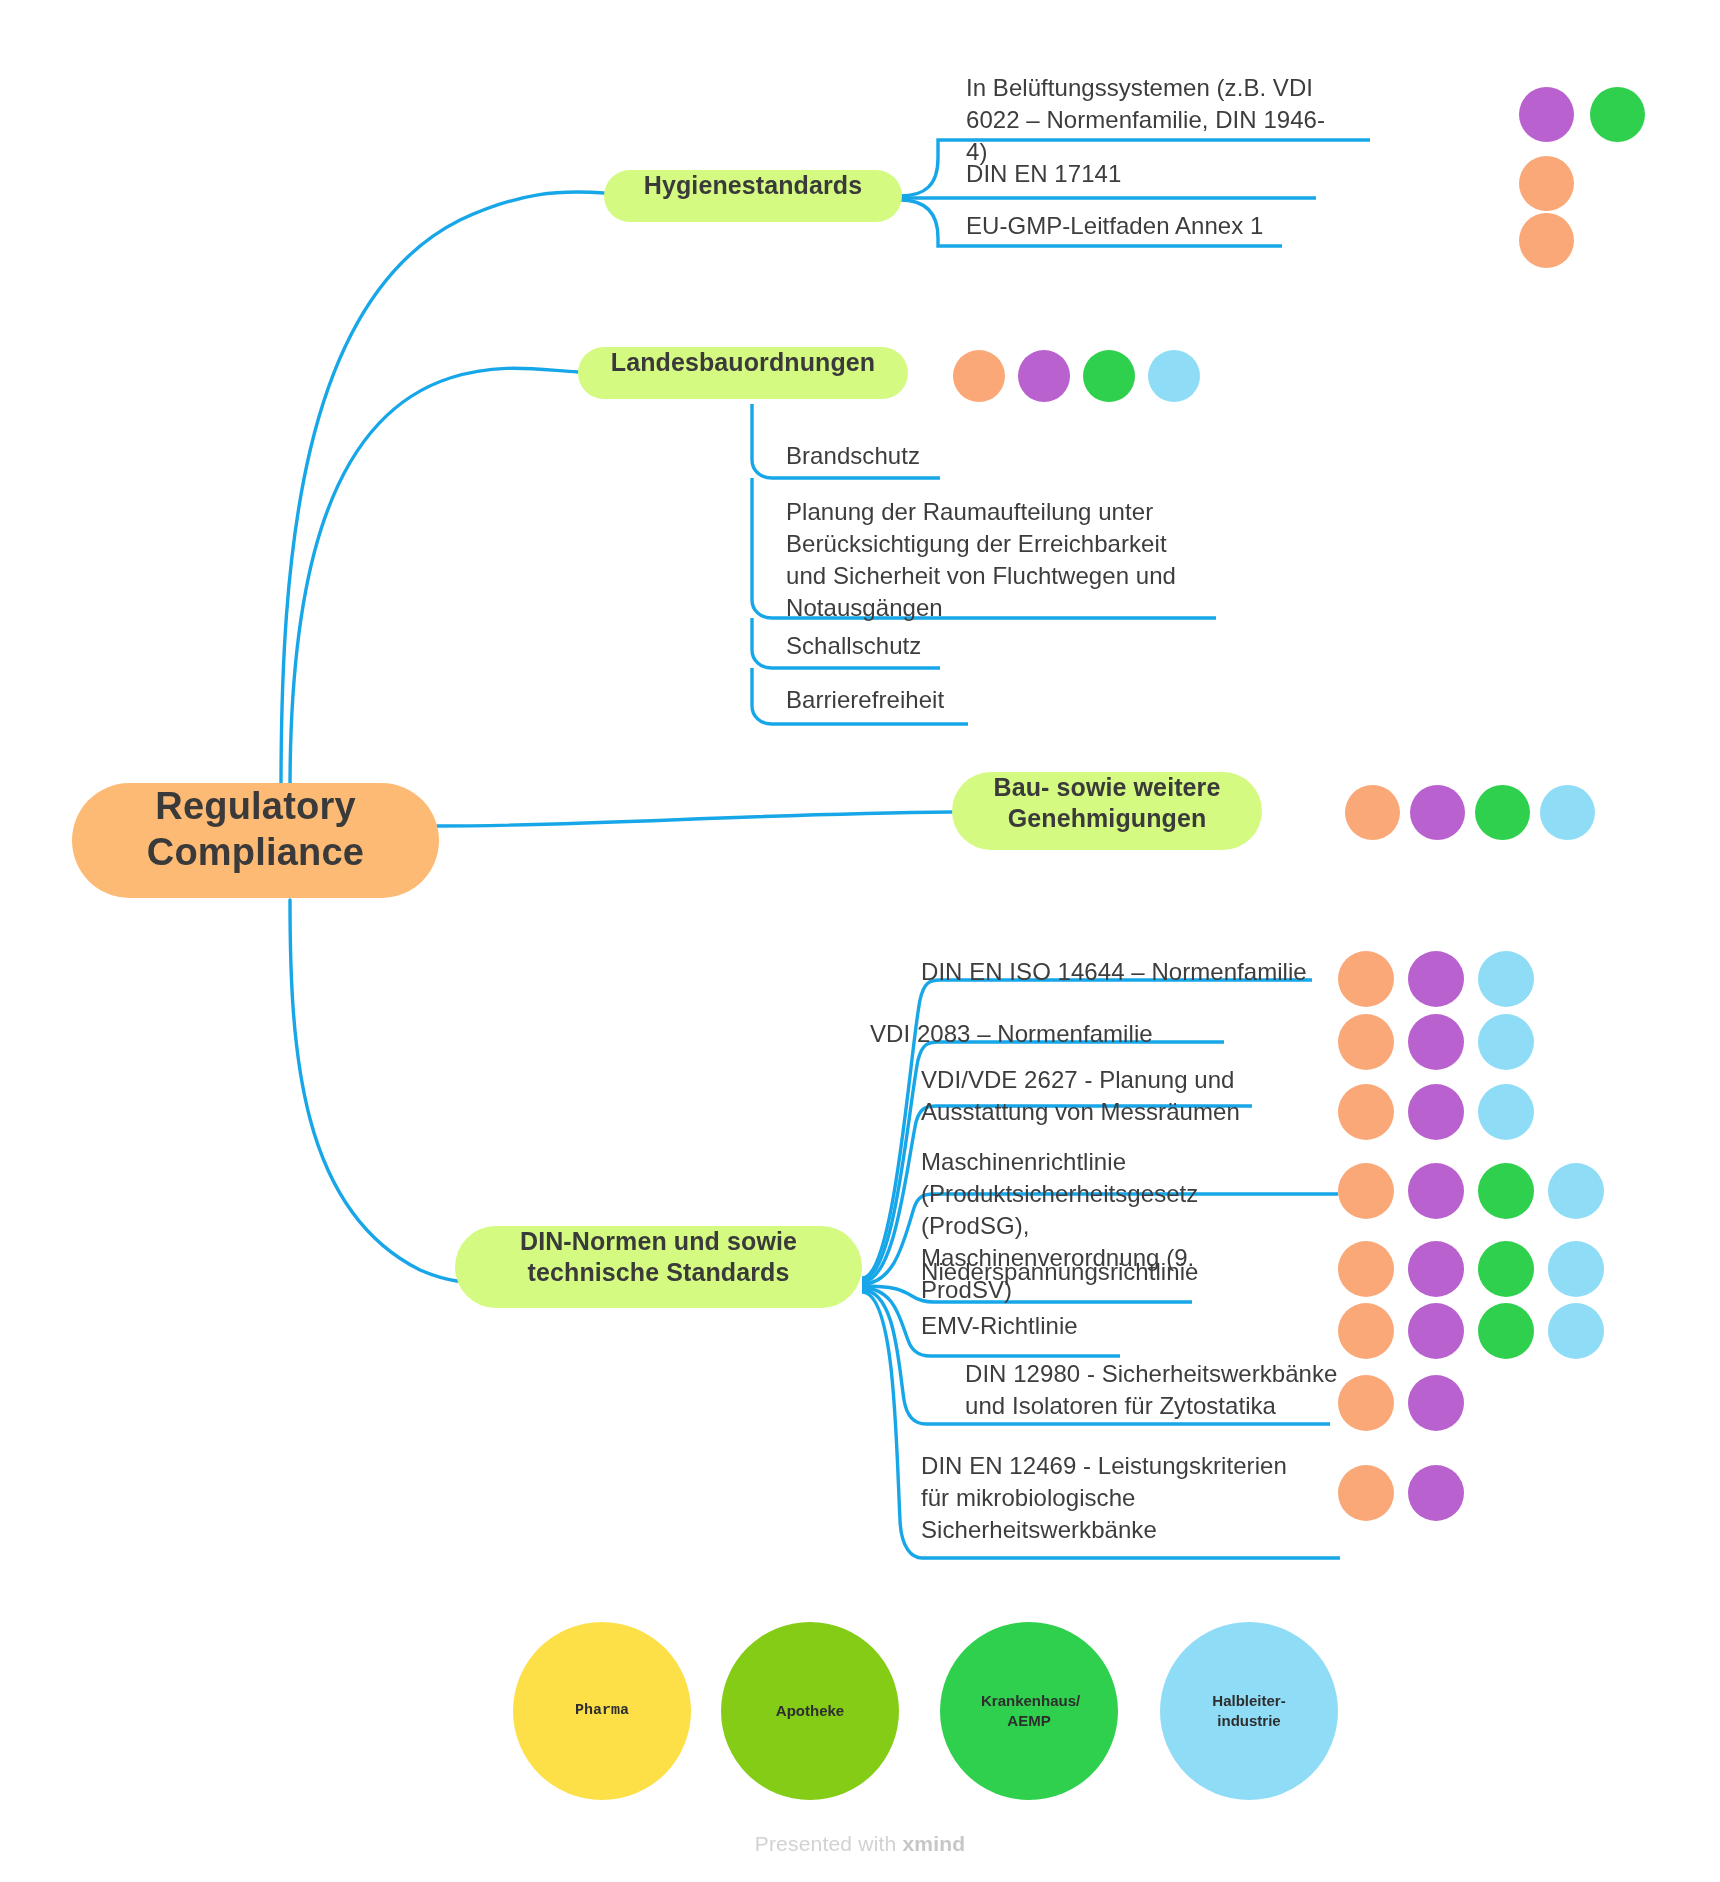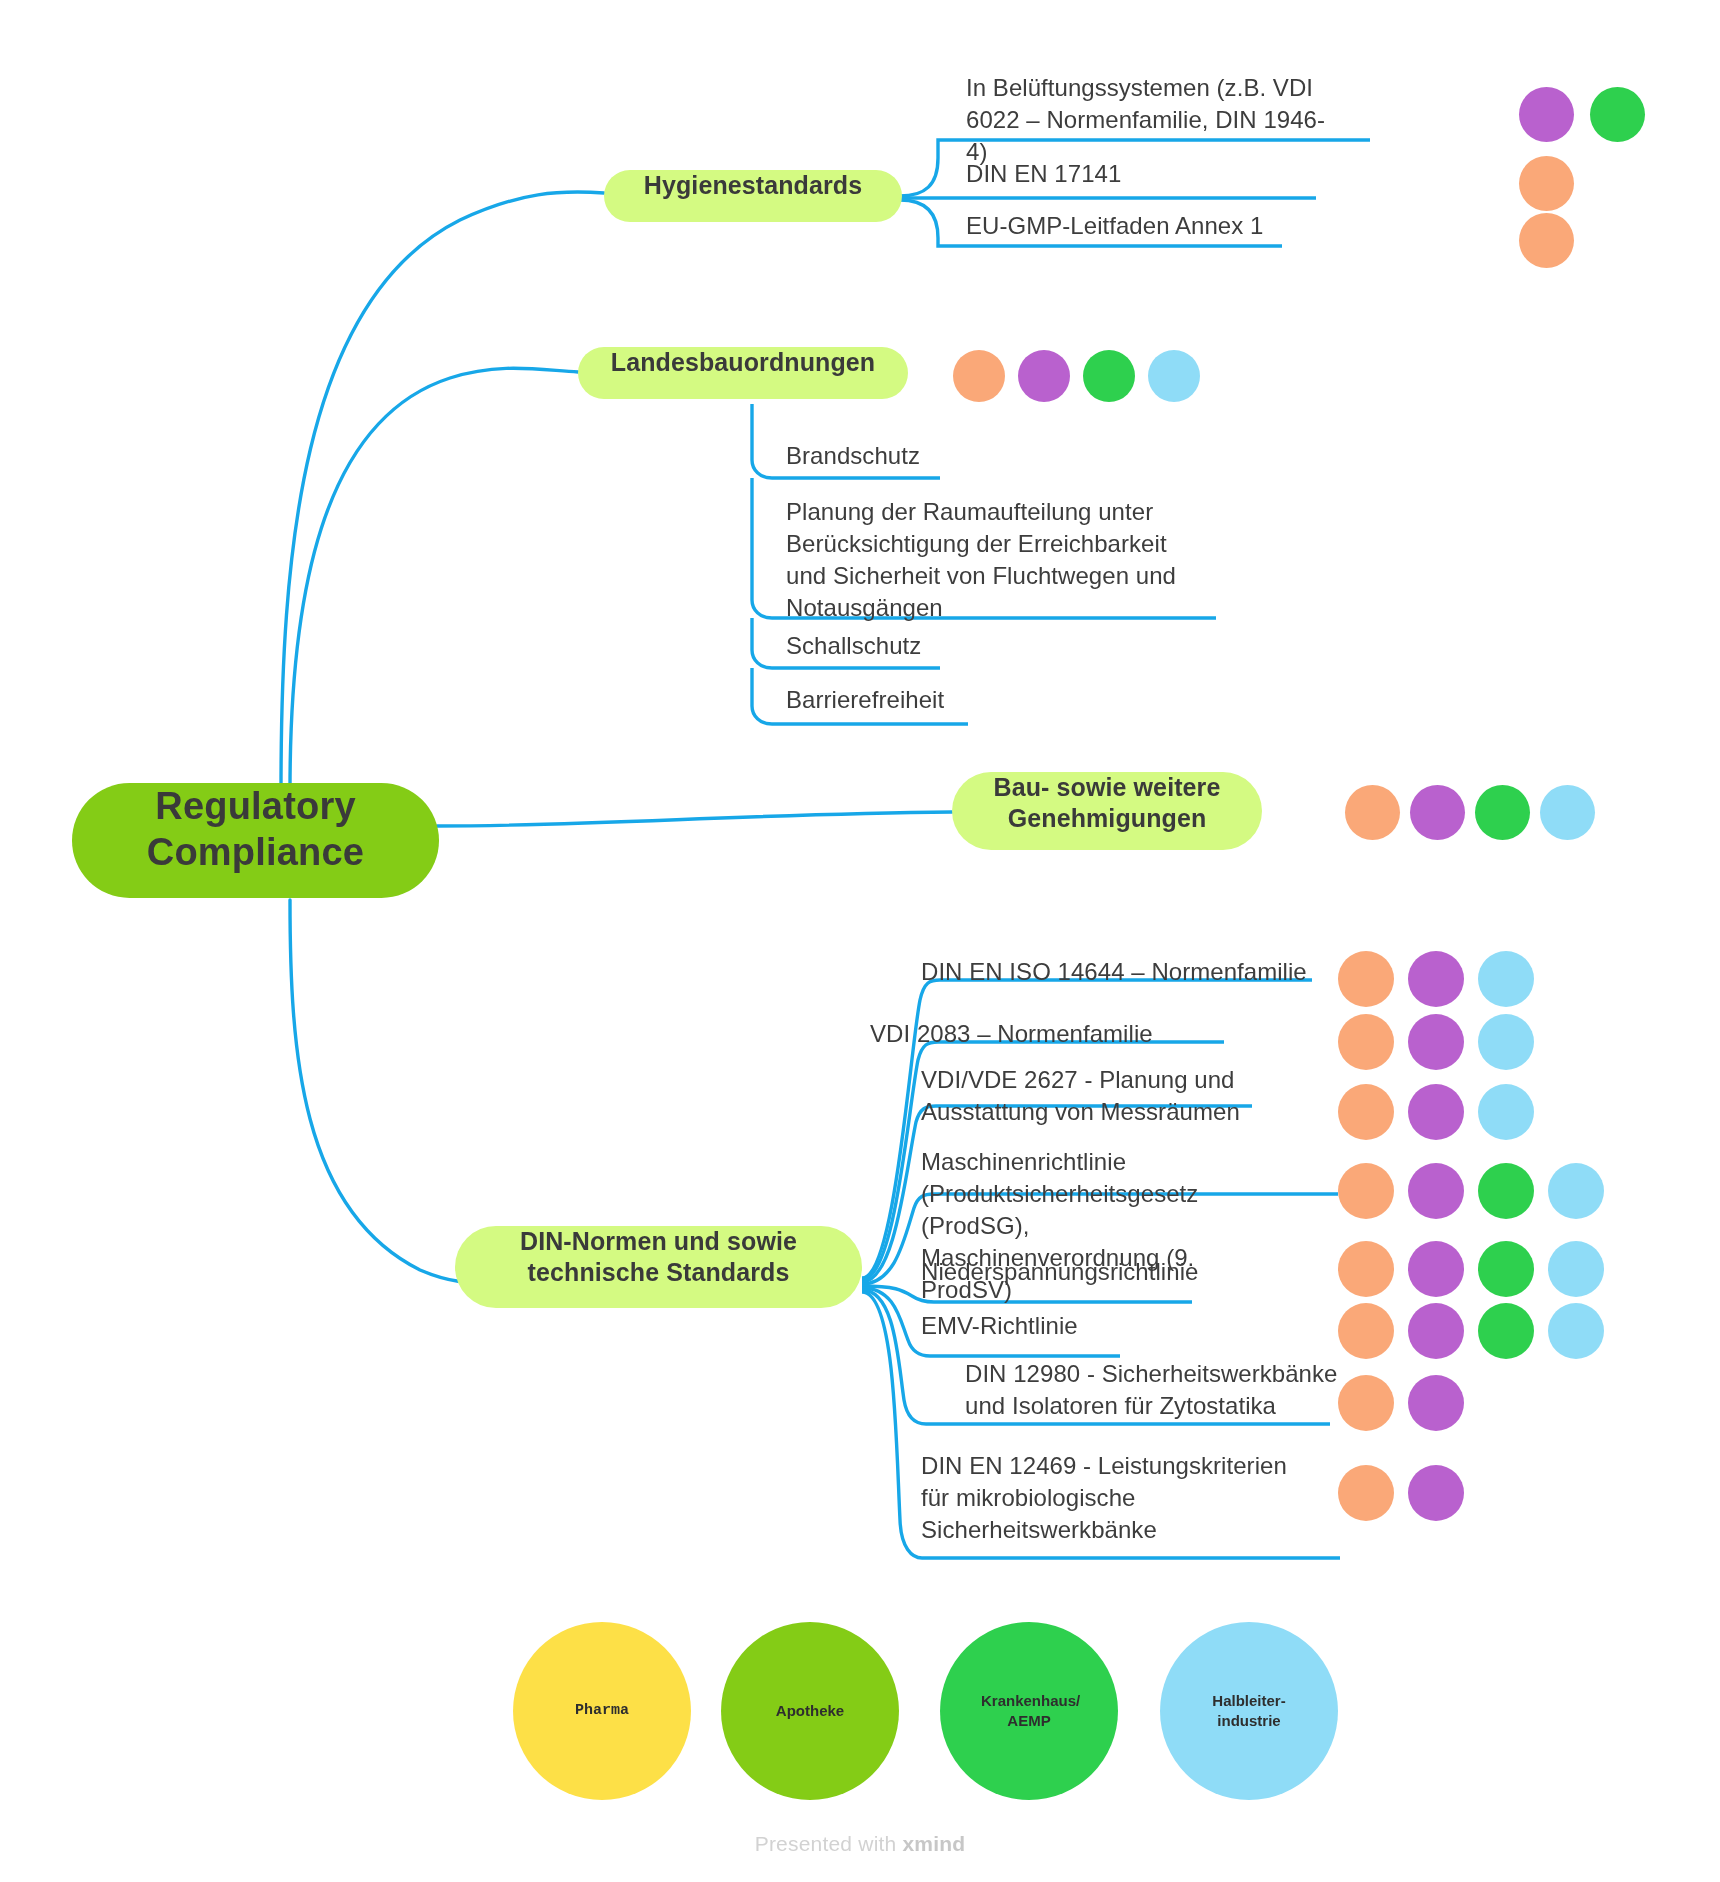--- a/index.html
+++ b/index.html
@@ -3,21 +3,21 @@
 <meta charset="utf-8">
 <style>
   html,body{margin:0;padding:0;background:#ffffff;}
   body{width:1720px;height:1882px;position:relative;overflow:hidden;
        font-family:"Liberation Sans",sans-serif;color:#3d3d3d;}
   #canvas{position:absolute;inset:0;width:1720px;height:1882px;}
   svg#wires{position:absolute;left:0;top:0;width:1720px;height:1882px;pointer-events:none;}
 
   .node{position:absolute;border-radius:999px;display:flex;
         justify-content:center;text-align:center;font-weight:bold;color:#3a3a3a;}
-  .root{background:#84cc16;font-size:38px;line-height:1.22;letter-spacing:.2px;}
+  .root{background:#fdba74;font-size:38px;line-height:1.22;letter-spacing:.2px;}
   .topic{background:#d4fa82;font-size:25px;line-height:1.25;letter-spacing:.1px;}
 
   .leaf{position:absolute;font-size:24px;line-height:1.33;color:#3d3d3d;
         letter-spacing:.05px;font-weight:400;}
 
   .dot{position:absolute;border-radius:50%;}
 
   .legend{position:absolute;border-radius:50%;display:flex;align-items:center;
           justify-content:center;text-align:center;font-size:15px;font-weight:bold;
           color:#2e2e2e;line-height:1.35;}

